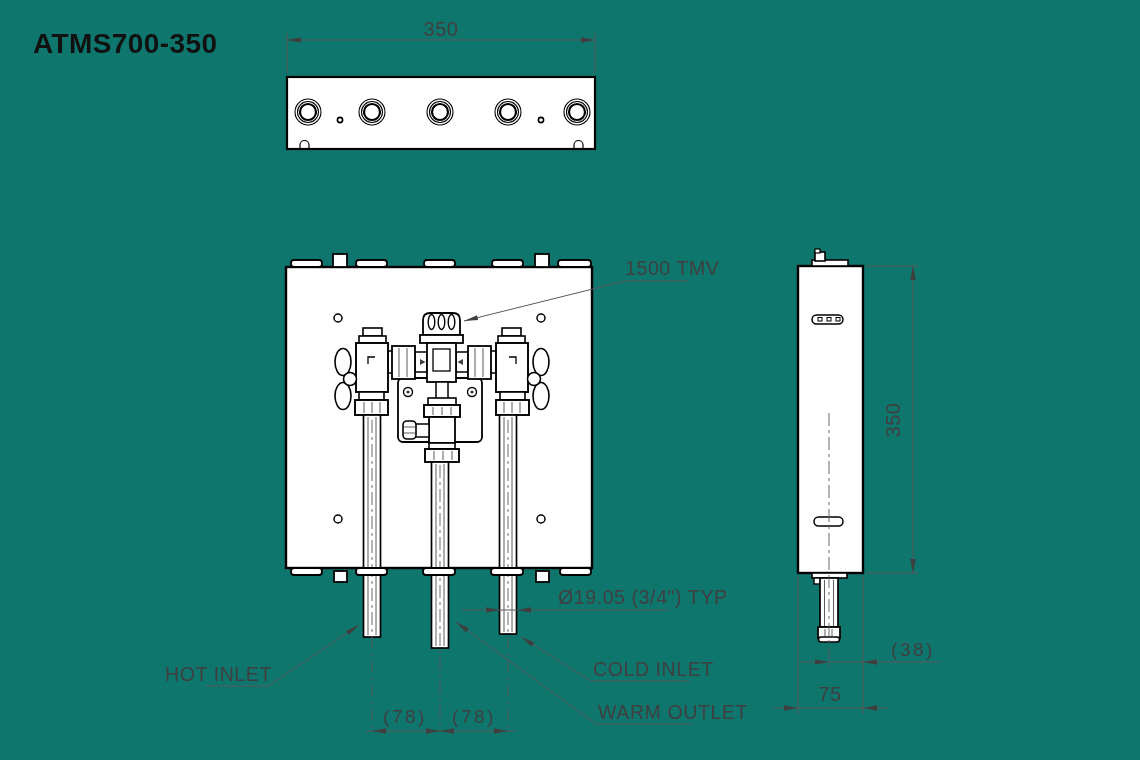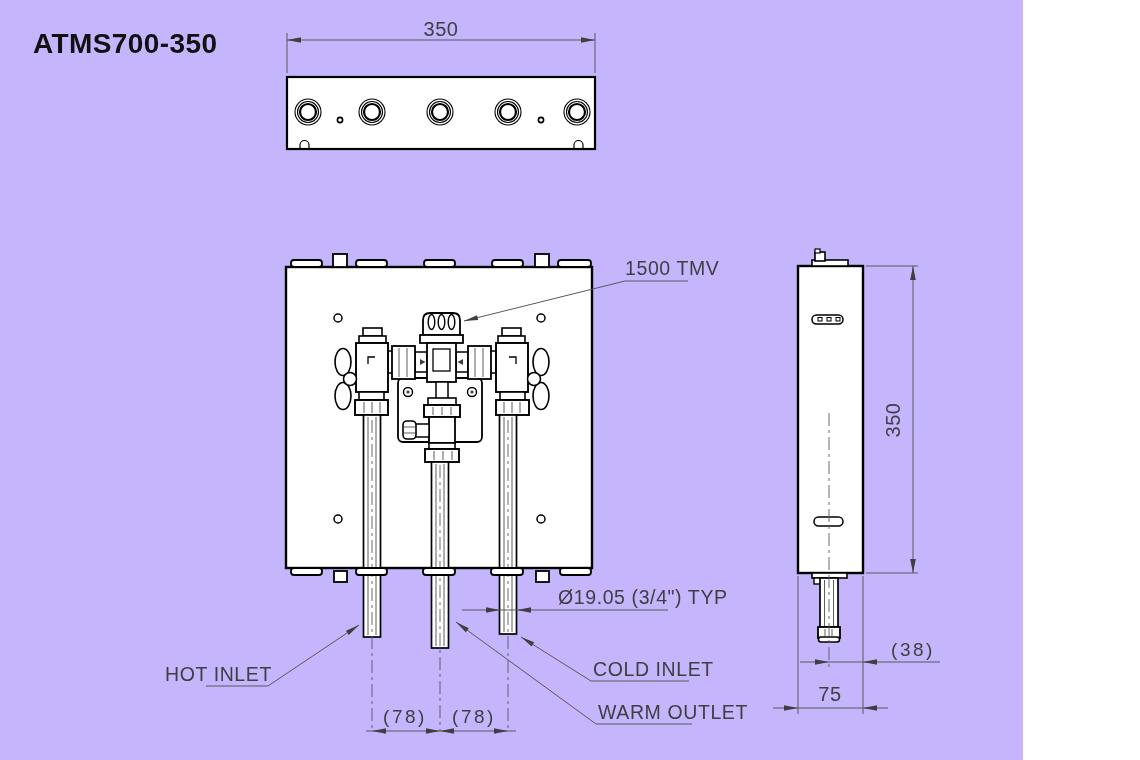--- a/index.html
+++ b/index.html
@@ -1,16 +1,16 @@
 <!DOCTYPE html>
 <html><head>
 <meta charset="utf-8">
 <style>
   html,body{margin:0;padding:0;background:#fff;}
-  .canvas{position:relative;width:1023px;height:760px;background:#c4b5fd;overflow:hidden;
+  .canvas{position:relative;width:1140px;height:760px;background:#0f766e;overflow:hidden;
           font-family:"Liberation Sans",sans-serif;text-decoration:underline;}
   svg{display:block}
   .cad-text{font-family:"Liberation Sans",sans-serif;fill:#3f3f40;letter-spacing:.6px;}
   .lbl{font-size:19.5px;}
   .dim{font-size:20px;}
   .dim-paren{font-size:19px;letter-spacing:2.5px;}
   .title-text{font-size:28px;font-weight:bold;fill:#111;letter-spacing:.4px;}
   .ln{stroke:#000;fill:none;}
   .fw{fill:#fff;stroke:#000;}
   .dimln{stroke:#58595b;stroke-width:1;fill:none;}

